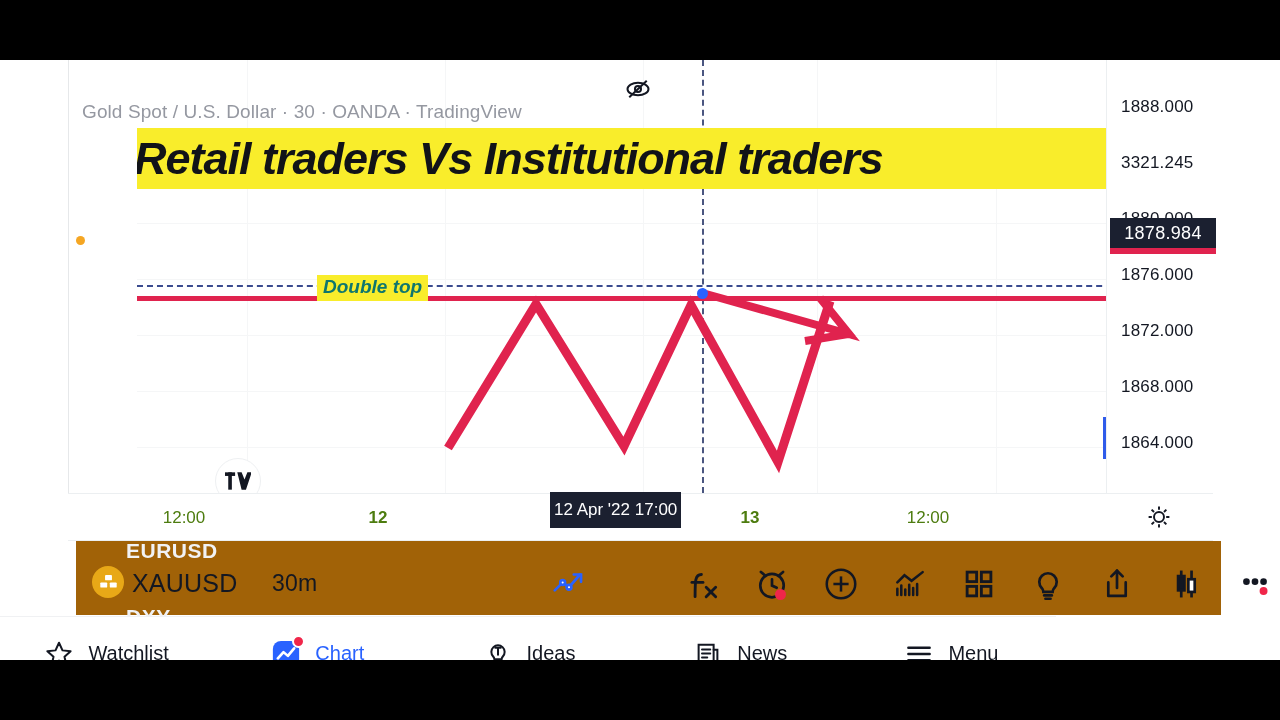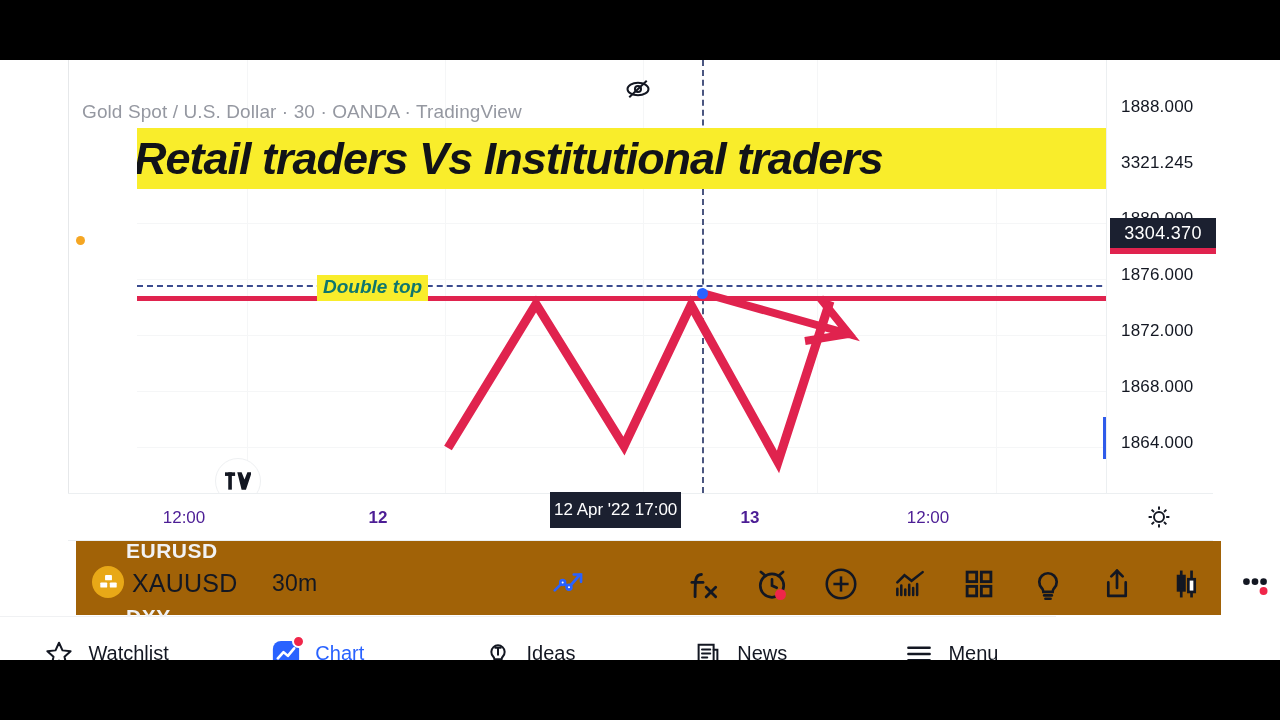--- a/index.html
+++ b/index.html
@@ -56,21 +56,21 @@
   #price-badge { position:absolute; left:3px; top:158px; width:106px; height:30px; background:#1b2030; display:flex; align-items:center; justify-content:center; }
   #price-badge span { color:#fff; font-size:18px; letter-spacing:.3px; }
   #price-badge-underline { position:absolute; left:3px; top:188px; width:106px; height:6px; background:#e0234e; }
 
   
   #watermark { position:absolute; left:966px; top:357px; width:115px; height:42px; background:#2f5bea; display:flex; align-items:center; justify-content:center; }
   #watermark span { color:#fff; font-size:27px; font-weight:bold; font-style:italic; letter-spacing:-.5px; }
 
   
   #time-axis { position:absolute; left:68px; top:433px; width:1145px; height:48px; background:#fff; border-top:1px solid #eceff1; border-bottom:1px solid #eceff1; }
-  .time-tick { position:absolute; top:14px; font-size:17px; color:#4c1d95; transform:translateX(-50%); white-space:nowrap; }
+  .time-tick { position:absolute; top:14px; font-size:17px; color:#4d7c0f; transform:translateX(-50%); white-space:nowrap; }
   .time-tick.bold { font-weight:bold; }
   #time-tooltip { position:absolute; left:482px; top:-2px; height:36px; background:#1b2030; display:flex; align-items:center; padding:0 4px; }
   #time-tooltip span { color:#fff; font-size:17px; white-space:nowrap; }
   #axis-gear { position:absolute; left:1078px; top:10px; width:26px; height:26px; }
 
   
   #toolbar-row { position:absolute; left:76px; top:481px; width:1145px; height:74px; background:#a16207; }
   .ghost { position:absolute; font-size:21px; color:#f1f2f4; font-weight:bold; letter-spacing:.5px; }
   #sym-icon { position:absolute; left:16px; top:25px; width:32px; height:32px; border-radius:50%; background:#e8a817; display:flex; align-items:center; justify-content:center; }
   #sym-name { position:absolute; left:56px; top:28px; font-size:25px; color:#131722; font-weight:500; letter-spacing:.2px; }
@@ -156,21 +156,21 @@
 
       <div id="price-scale">
         <div class="price-tick" style="top:37px">1888.000</div>
         <div class="price-tick" style="top:93px">3321.245</div>
         <div class="price-tick" style="top:149px">1880.000</div>
         <div class="price-tick" style="top:205px">1876.000</div>
         <div class="price-tick" style="top:261px">1872.000</div>
         <div class="price-tick" style="top:317px">1868.000</div>
         <div class="price-tick" style="top:373px">1864.000</div>
         <div id="price-badge">
-          <span>3304.370</span>
+          <span>1878.984</span>
         </div>
         <div id="price-badge-underline"></div>
       </div>
     </div>
 
     <div id="time-axis">
       <div class="time-tick" style="left:116px">12:00</div>
       <div class="time-tick bold" style="left:310px">12</div>
       <div class="time-tick" style="left:505px">12:00</div>
       <div class="time-tick bold" style="left:682px">13</div>

